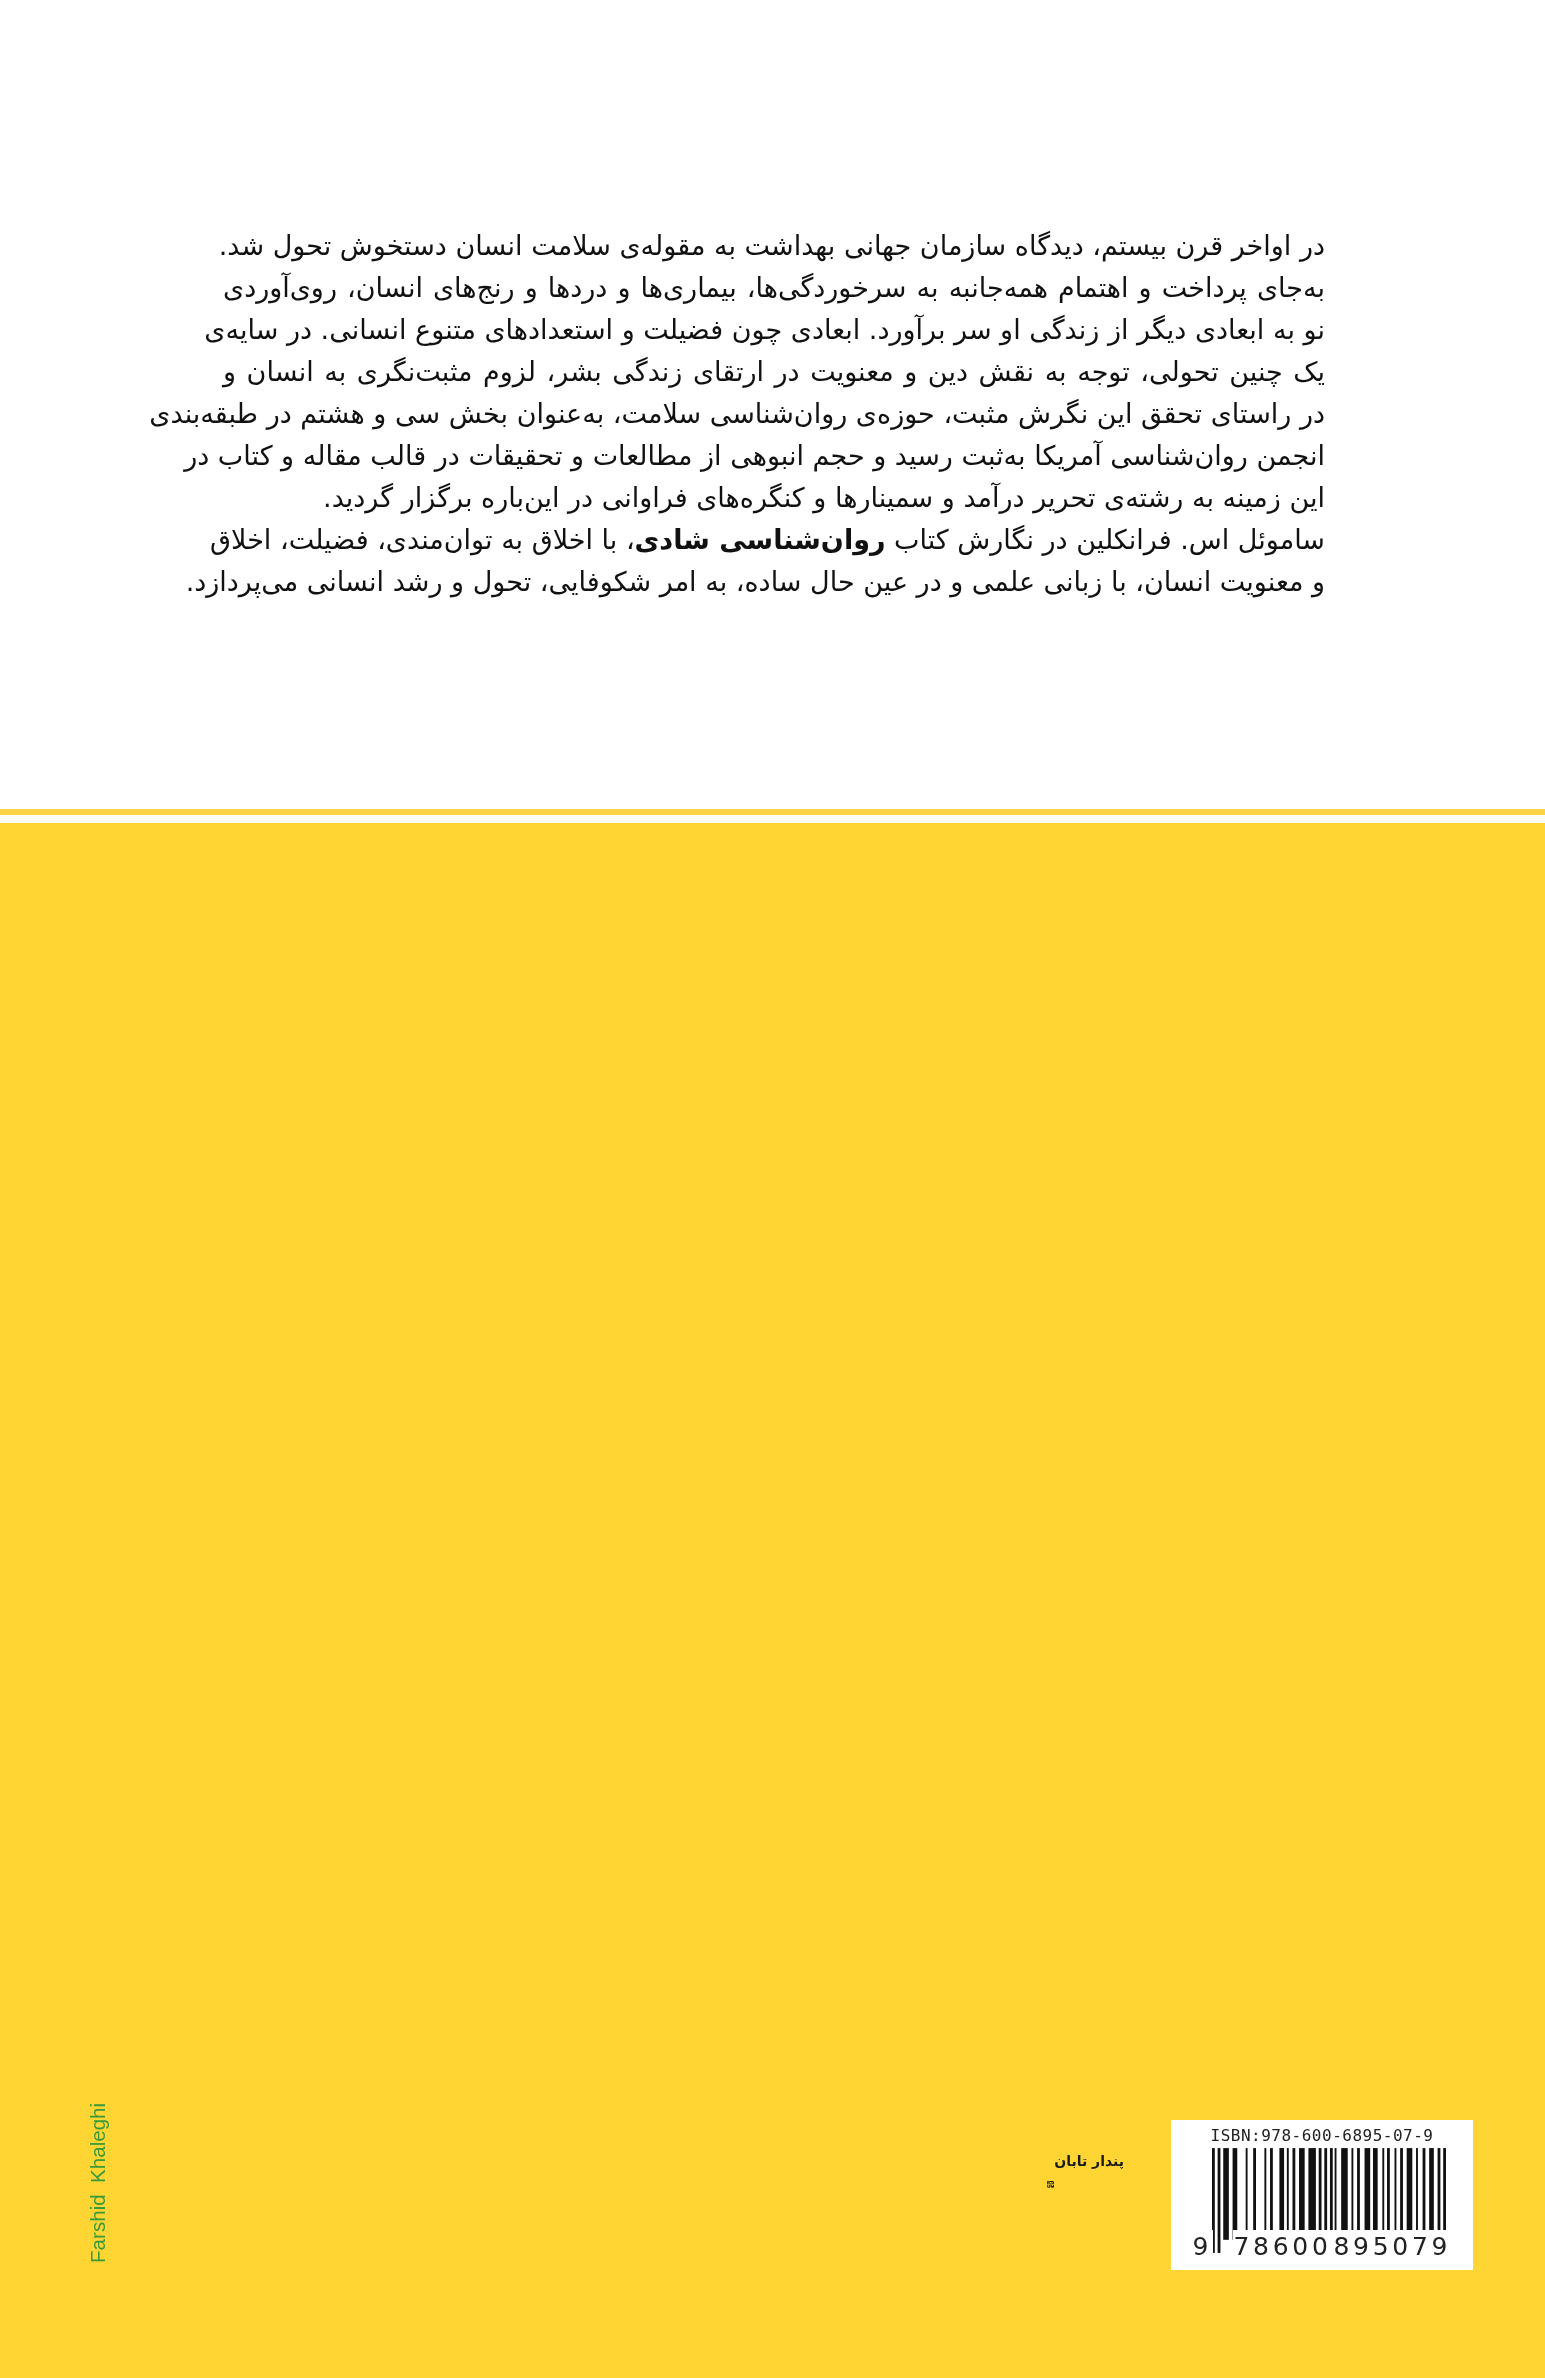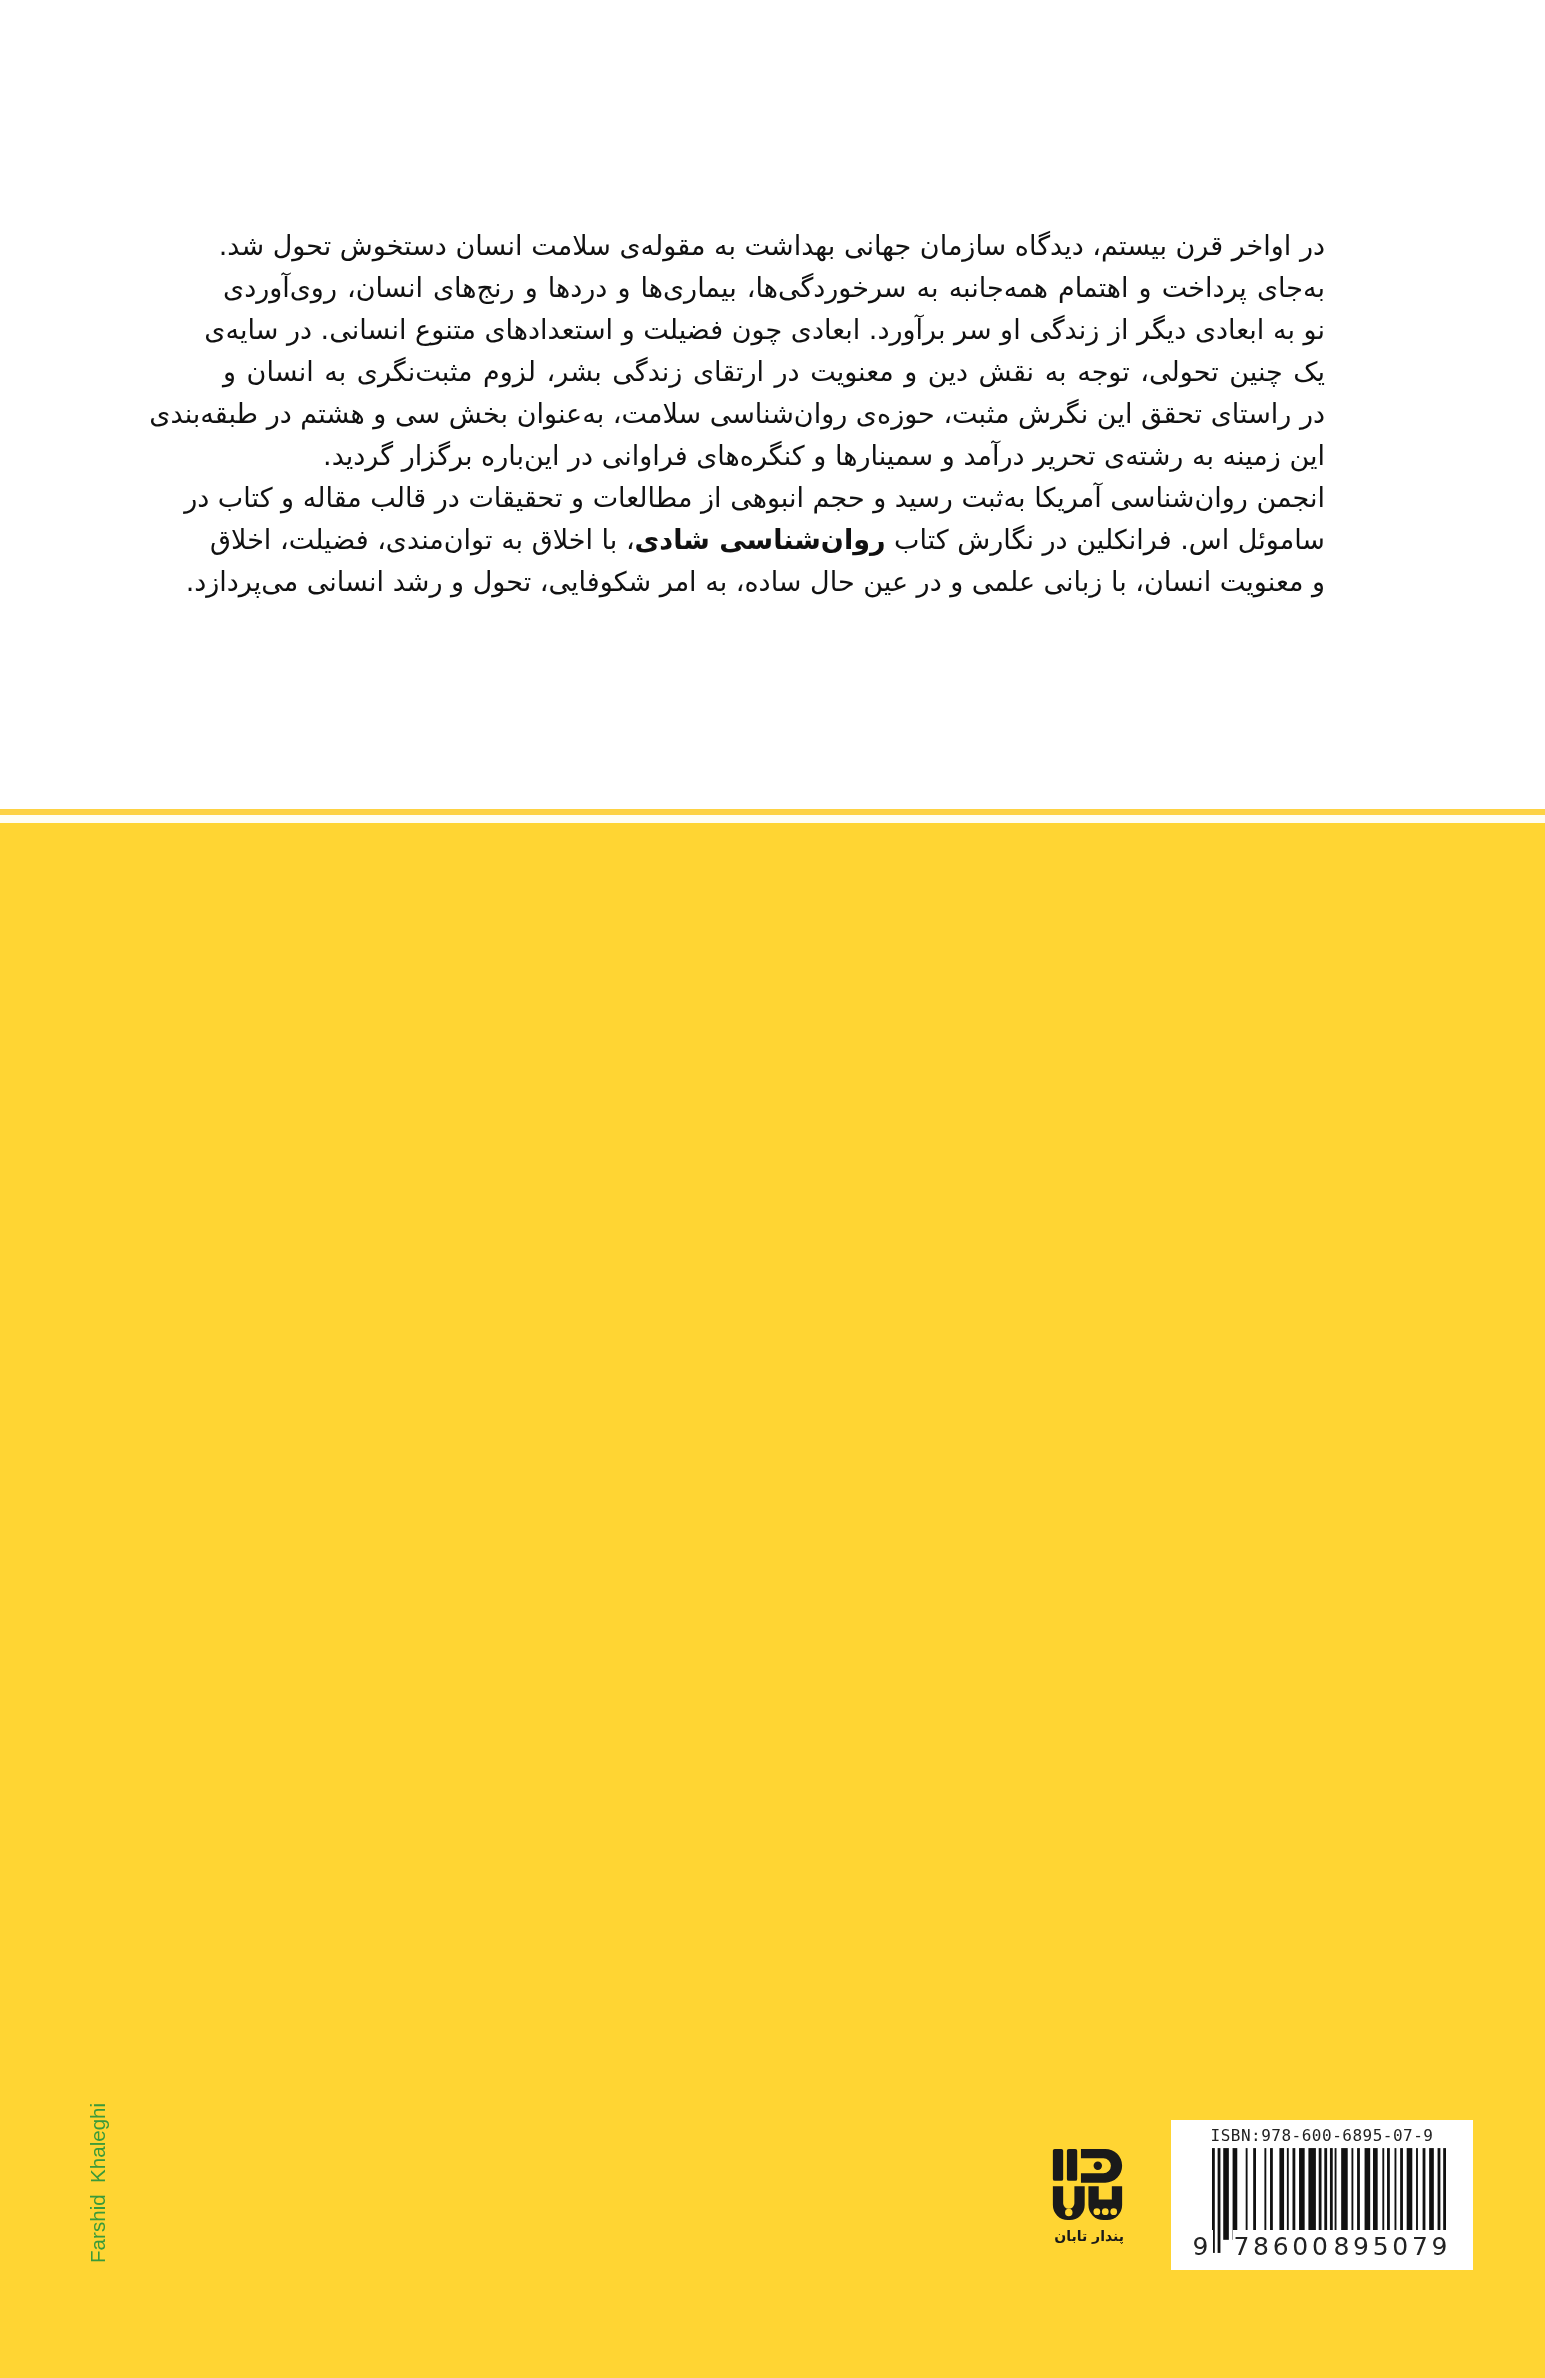--- a/index.html
+++ b/index.html
@@ -88,22 +88,22 @@
       height: 24px;
       line-height: 24px;
     }
     .publisher-logo {
       position: absolute;
       left: 1047px;
       top: 2147px;
       width: 77px;
       height: 103px;
       display: flex;
-      flex-direction: column;
-      align-items: flex-end;
+      flex-direction: row;
+      align-items: flex-start;
     }
     .publisher-logo svg {
       display: block;
     }
     .publisher-name {
       direction: rtl;
       font-family: "DejaVu Sans", sans-serif;
       font-weight: bold;
       font-size: 14px;
       color: #1a1a1a;
@@ -158,22 +158,22 @@
 </head>
 <body>
 
 <div class="white-section">
   <div class="blurb">
     <span class="line">در اواخر قرن بیستم، دیدگاه سازمان جهانی بهداشت به مقوله‌ی سلامت انسان دستخوش تحول شد.</span>
     <span class="line">به‌جای پرداخت و اهتمام همه‌جانبه به سرخوردگی‌ها، بیماری‌ها و دردها و رنج‌های انسان، روی‌آوردی</span>
     <span class="line">نو به ابعادی دیگر از زندگی او سر برآورد. ابعادی چون فضیلت و استعدادهای متنوع انسانی. در سایه‌ی</span>
     <span class="line">یک چنین تحولی، توجه به نقش دین و معنویت در ارتقای زندگی بشر، لزوم مثبت‌نگری به انسان و</span>
     <span class="line">در راستای تحقق این نگرش مثبت، حوزه‌ی روان‌شناسی سلامت، به‌عنوان بخش سی و هشتم در طبقه‌بندی</span>
+    <span class="line">انجمن روان‌شناسی آمریکا به‌ثبت رسید و حجم انبوهی از مطالعات و تحقیقات در قالب مقاله و کتاب در</span>
     <span class="line last">این زمینه به رشته‌ی تحریر درآمد و سمینارها و کنگره‌های فراوانی در این‌باره برگزار گردید.</span>
-    <span class="line">انجمن روان‌شناسی آمریکا به‌ثبت رسید و حجم انبوهی از مطالعات و تحقیقات در قالب مقاله و کتاب در</span>
     <span class="line"><span>ساموئل اس. فرانکلین در نگارش کتاب </span><b>روان‌شناسی شادی</b><span>، با اخلاق به توان‌مندی، فضیلت، اخلاق</span></span>
     <span class="line last">و معنویت انسان، با زبانی علمی و در عین حال ساده، به امر شکوفایی، تحول و رشد انسانی می‌پردازد.</span>
   </div>
 </div>
 
 <div class="stripe-thin"></div>
 <div class="stripe-gap"></div>
 
 <div class="yellow-section"></div>
 

